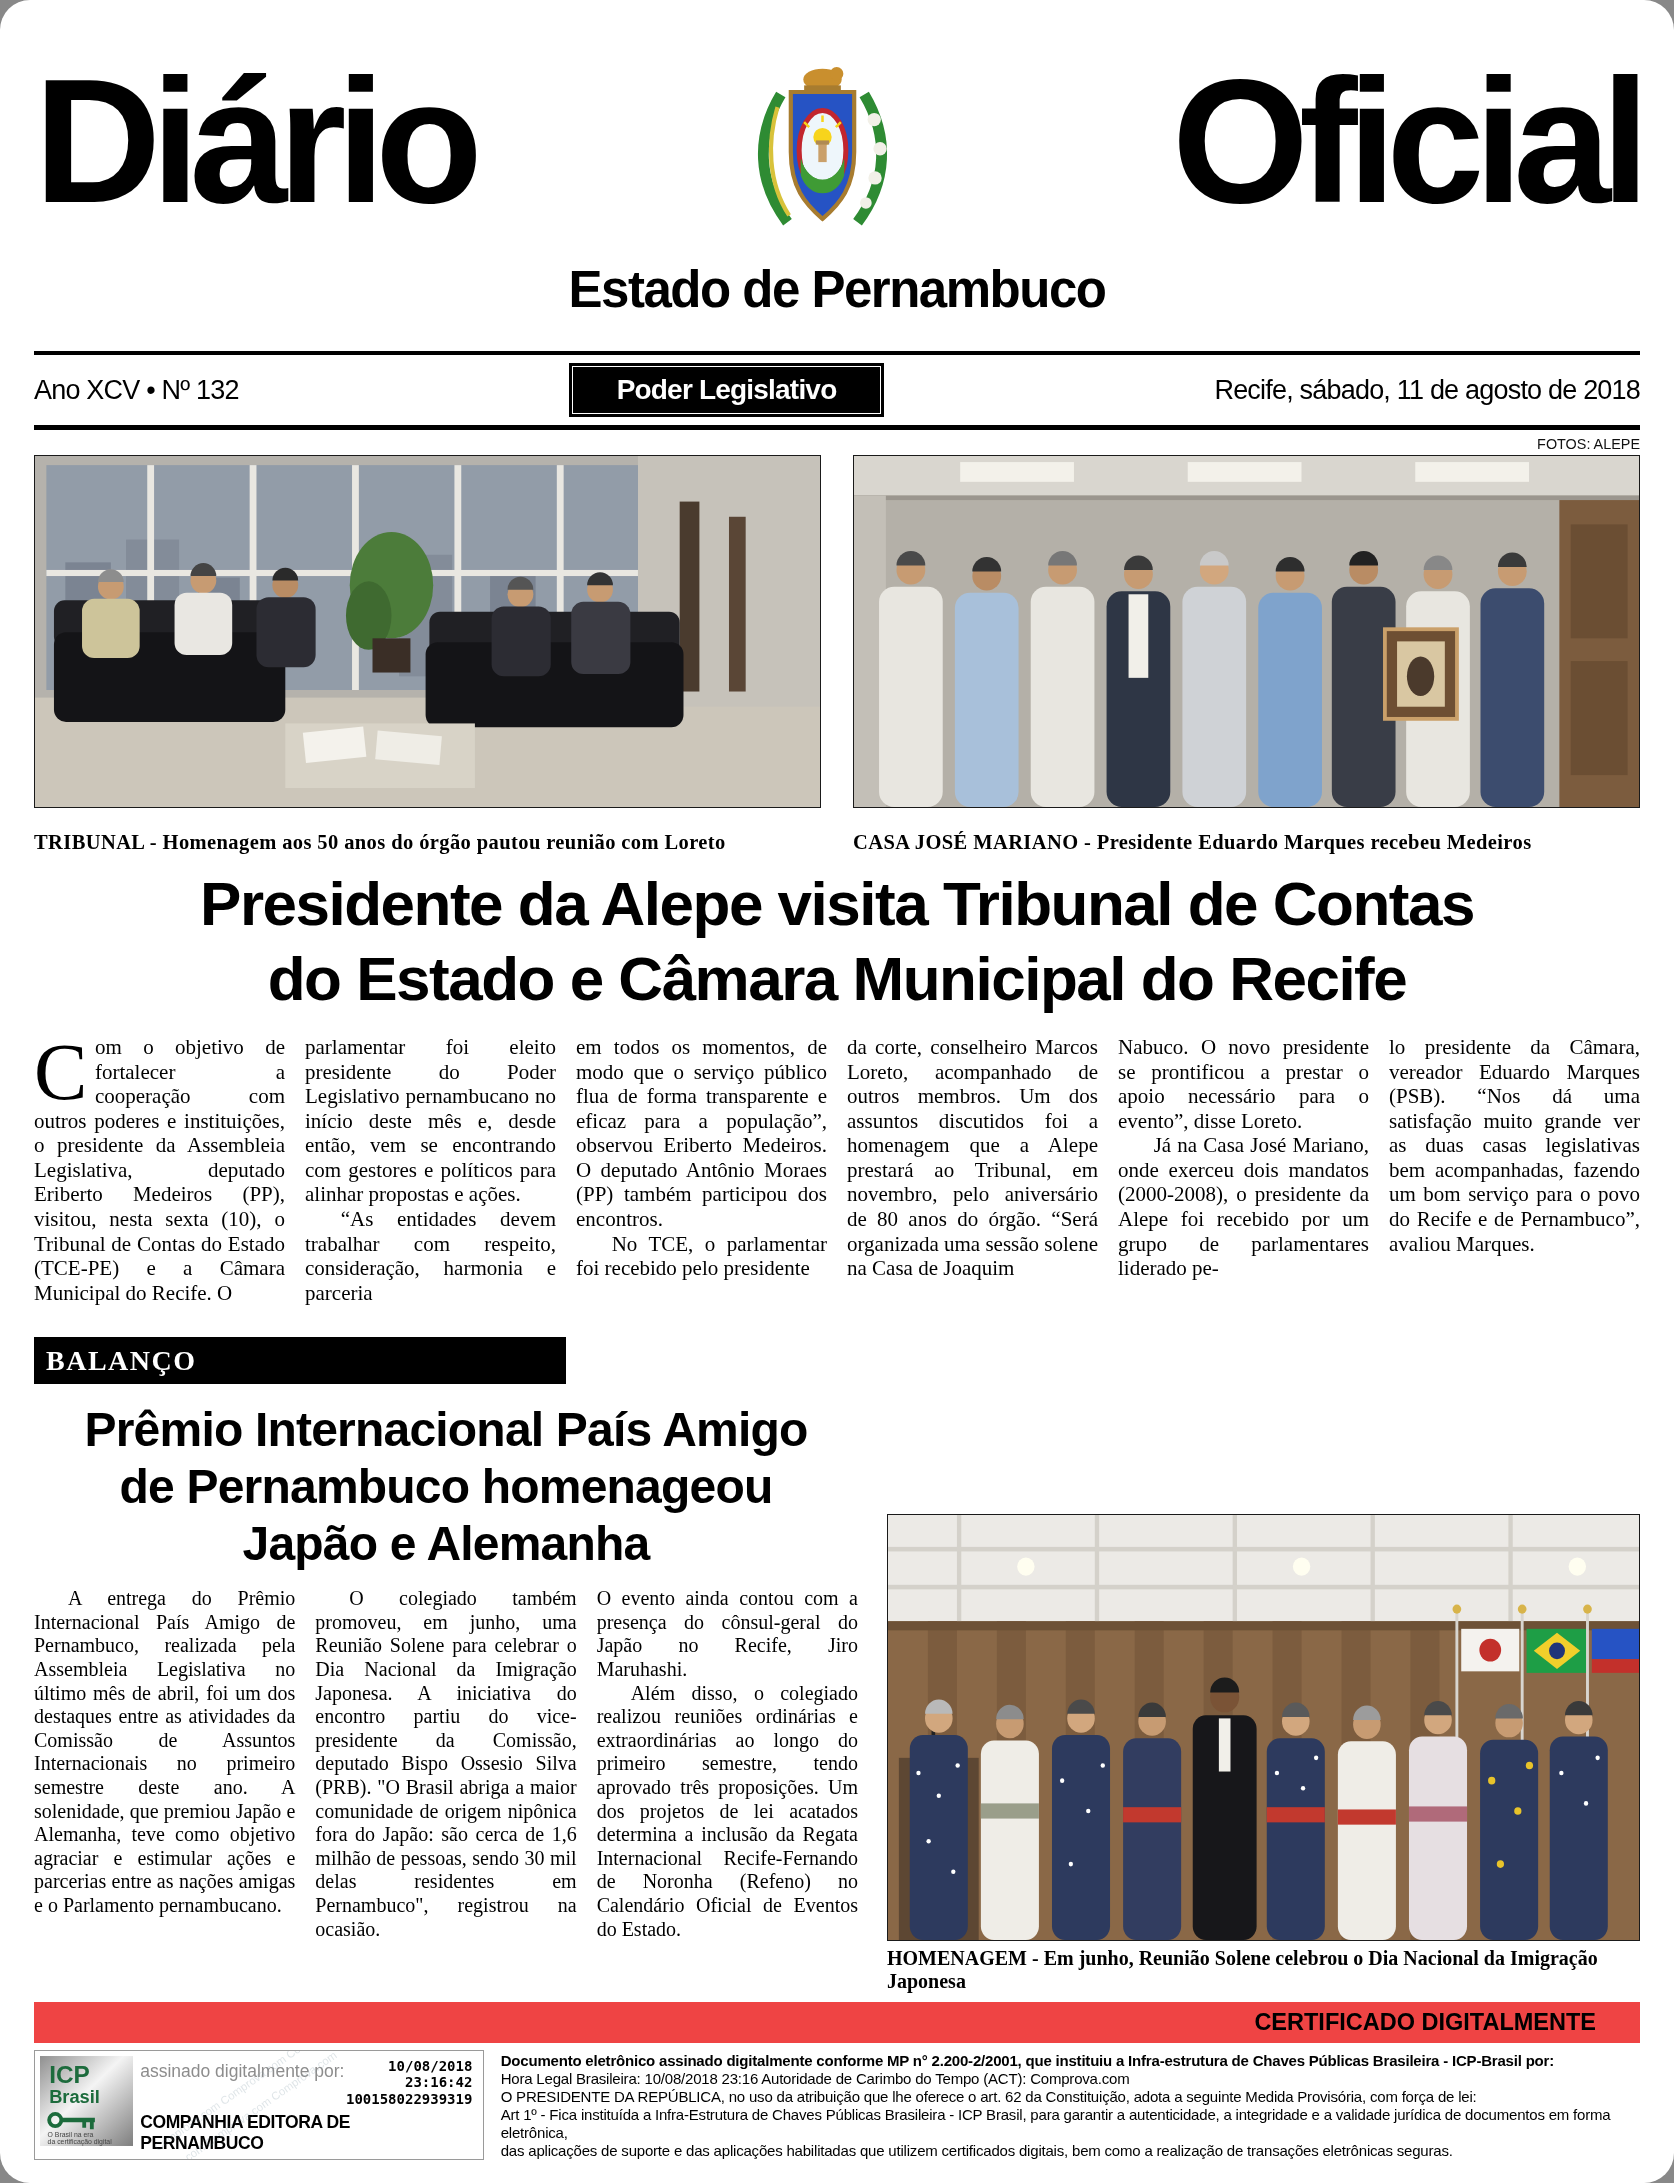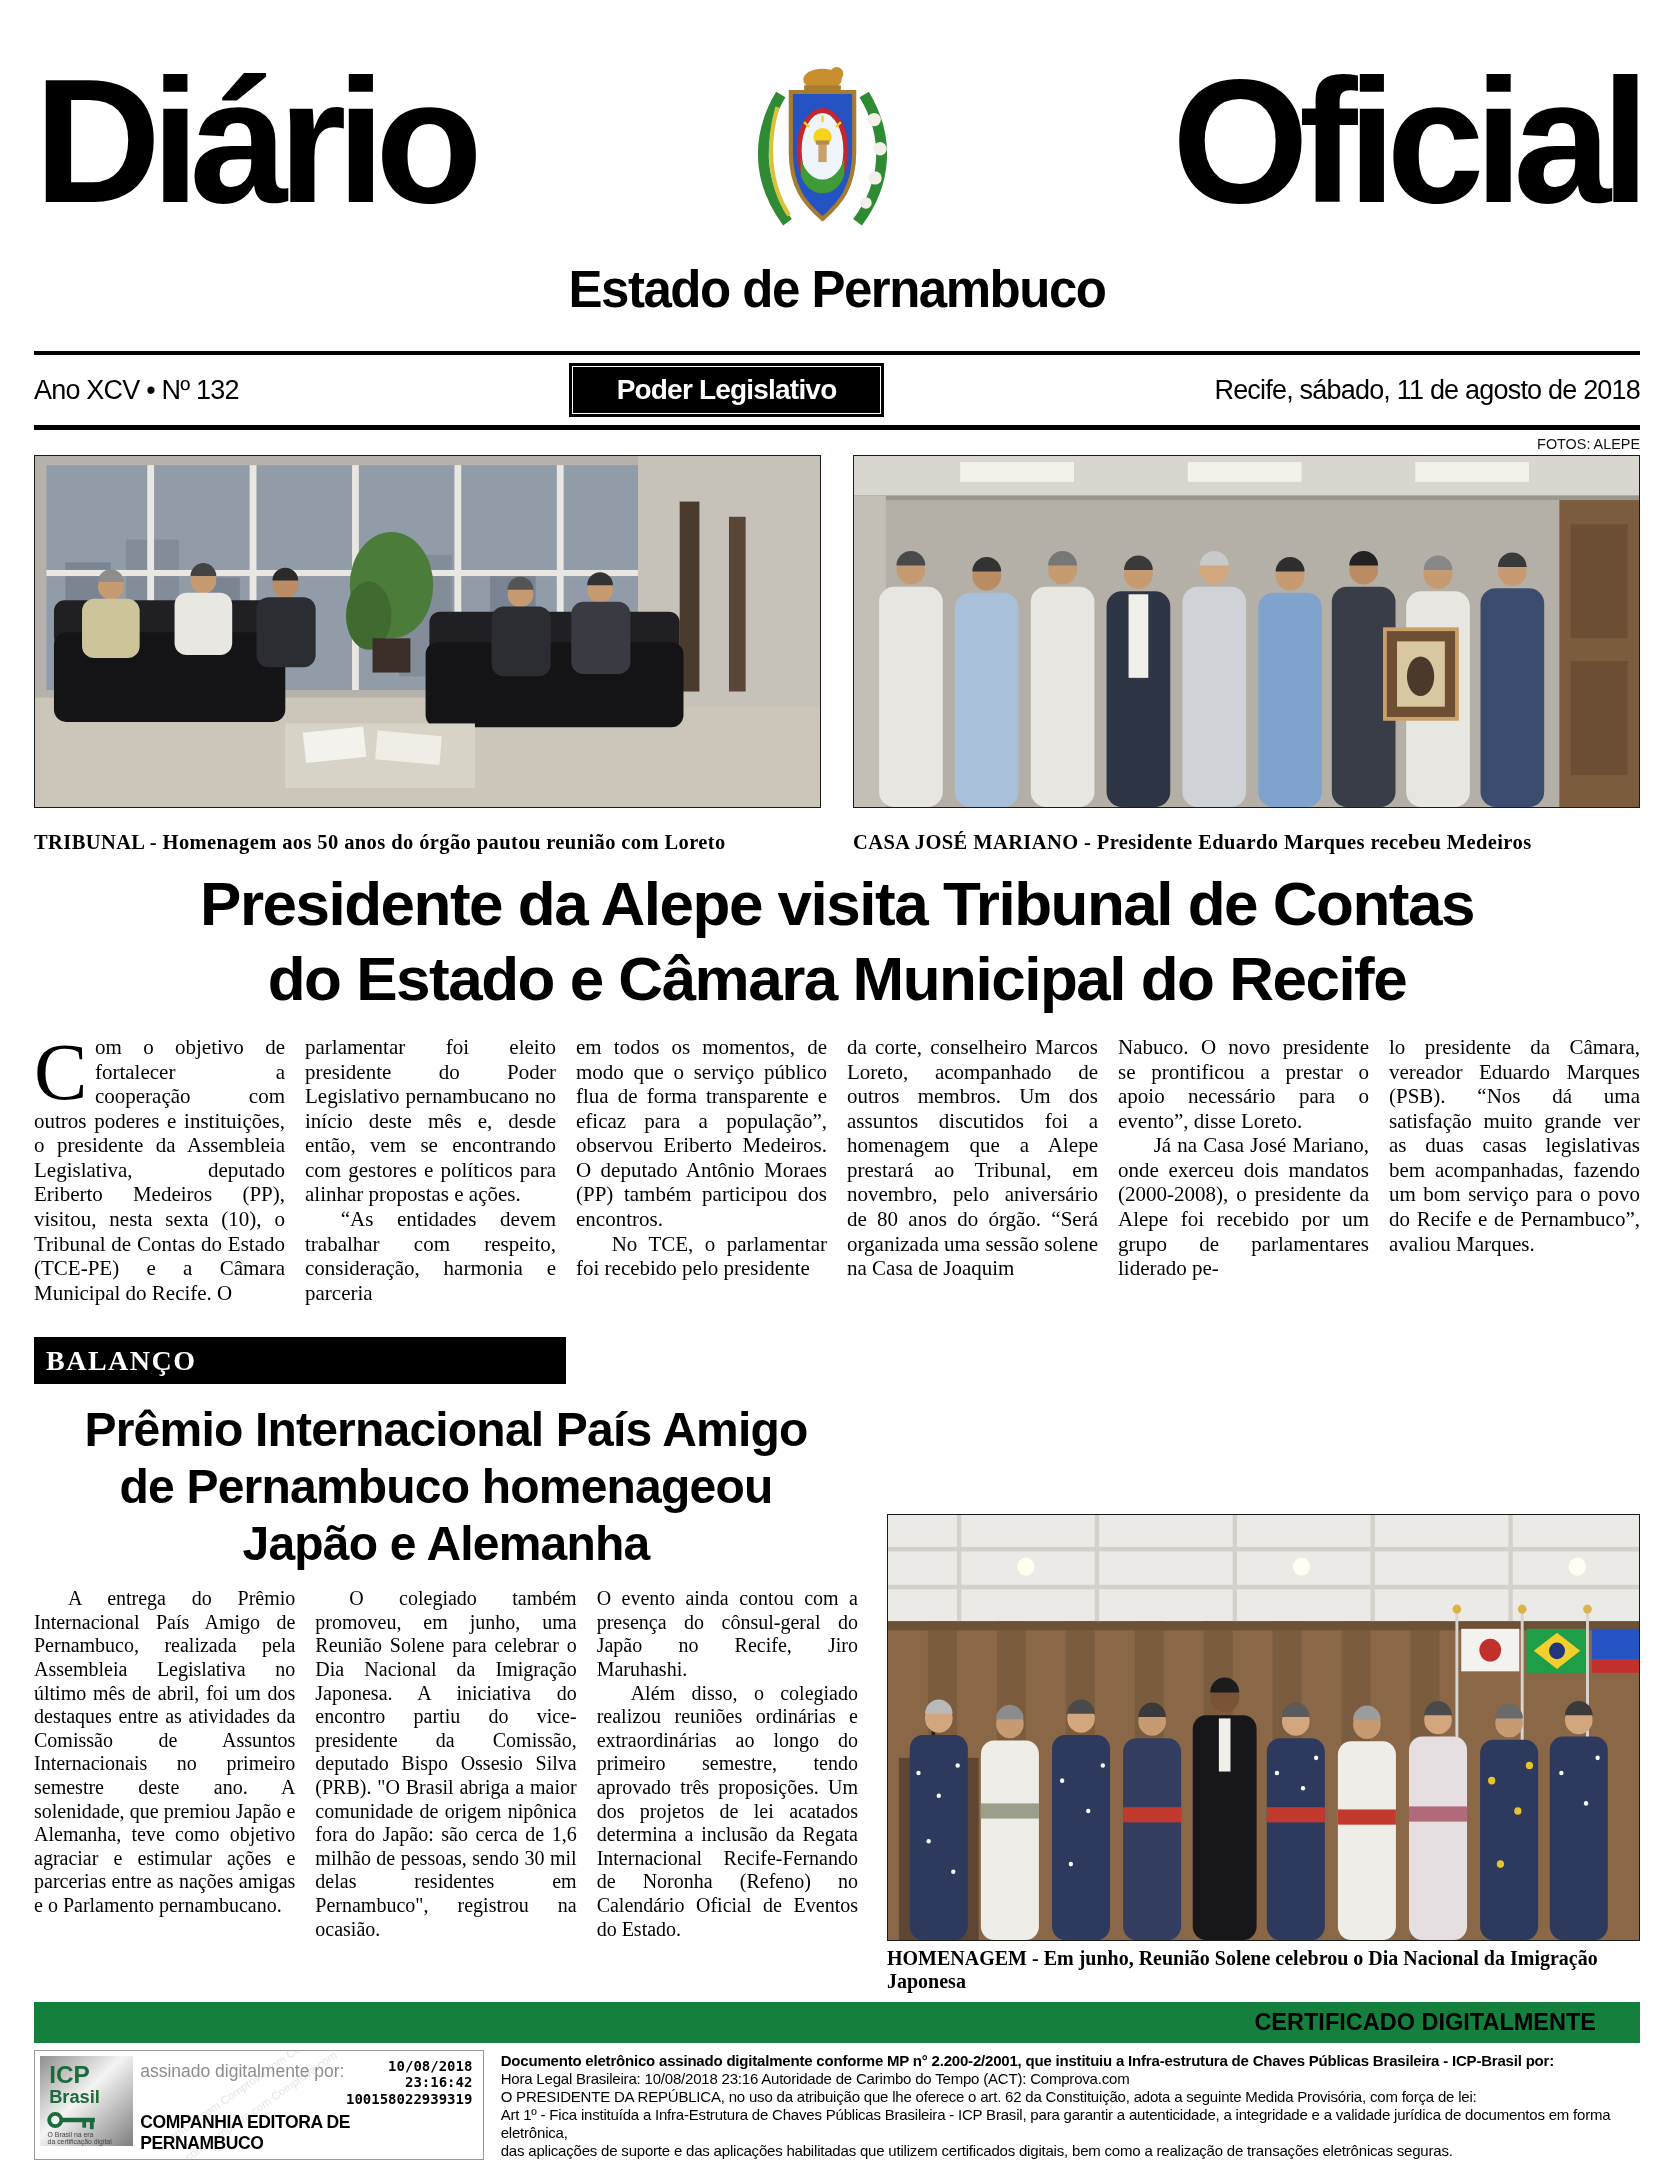--- a/index.html
+++ b/index.html
@@ -1,17 +1,17 @@
 <!DOCTYPE html>
 <html style="font-size:12px"><head>
 <meta charset="utf-8">
 <style>
   html,body{margin:0;padding:0;background:#888;}
   .page{position:relative;width:1674px;height:2183px;margin:0 auto;background:#fff;color:#000;
-        font-family:"Liberation Serif",serif;box-sizing:border-box;padding:0 34px;overflow:hidden;}
+        font-family:"Liberation Serif",serif;box-sizing:border-box;padding:0 34px;overflow:hidden;border-radius:30px;}
 
   
   .masthead{display:flex;align-items:center;justify-content:space-between;padding-top:32px;height:220px;}
   .mast-word{font-family:"Liberation Sans",sans-serif;font-weight:bold;font-size:176px;
              letter-spacing:-10px;line-height:0.92;white-space:nowrap;}
   .crest{width:137px;height:171px;flex:none;margin:0 4.6px;}
   .mast-sub{text-align:center;font-family:"Liberation Sans",sans-serif;font-weight:bold;
             font-size:51px;letter-spacing:-1.5px;margin-top:7.6px;}
 
   .rule{height:4.6px;background:#000;}
@@ -52,21 +52,21 @@
   .cols2{display:flex;gap:20px;margin-top:15px;}
   .col2{flex:1;font-size:20px;line-height:1.18;text-align:justify;}
   .col2 p{margin:0;text-indent:1.7em;}
   .col2 p.flush{text-indent:0;}
   .second-right{flex:1;padding-top:122px;}
   .photo-b{border:0.8px solid #1a1a1a;height:425px;overflow:hidden;}
   .photo-b svg{display:block;width:100%;height:100%;}
   .caption-b{font-weight:bold;font-size:20px;margin-top:6px;}
 
   
-  .certbar{height:41px;background:#15803d;display:flex;align-items:center;justify-content:flex-end;
+  .certbar{height:41px;background:#ef4444;display:flex;align-items:center;justify-content:flex-end;
            padding-right:44px;font-family:"Liberation Sans",sans-serif;font-weight:bold;font-size:23.5px;
            margin-top:9px;}
   .footer{display:flex;gap:16.7px;margin-top:7.6px;}
   .sigbox{width:448px;flex:none;border:0.8px solid #9a9a9a;position:relative;
           font-family:"Liberation Sans",sans-serif;overflow:hidden;}
   .sig-main{display:flex;padding:4.6px;}
   .icp-logo{width:93px;height:90px;flex:none;}
   .sig-text{flex:1;padding:1.5px 6px 0 7.6px;}
   .sig-row1{display:flex;justify-content:space-between;}
   .signed-label{color:#8d8d8d;font-size:17.5px;padding-top:3px;}

